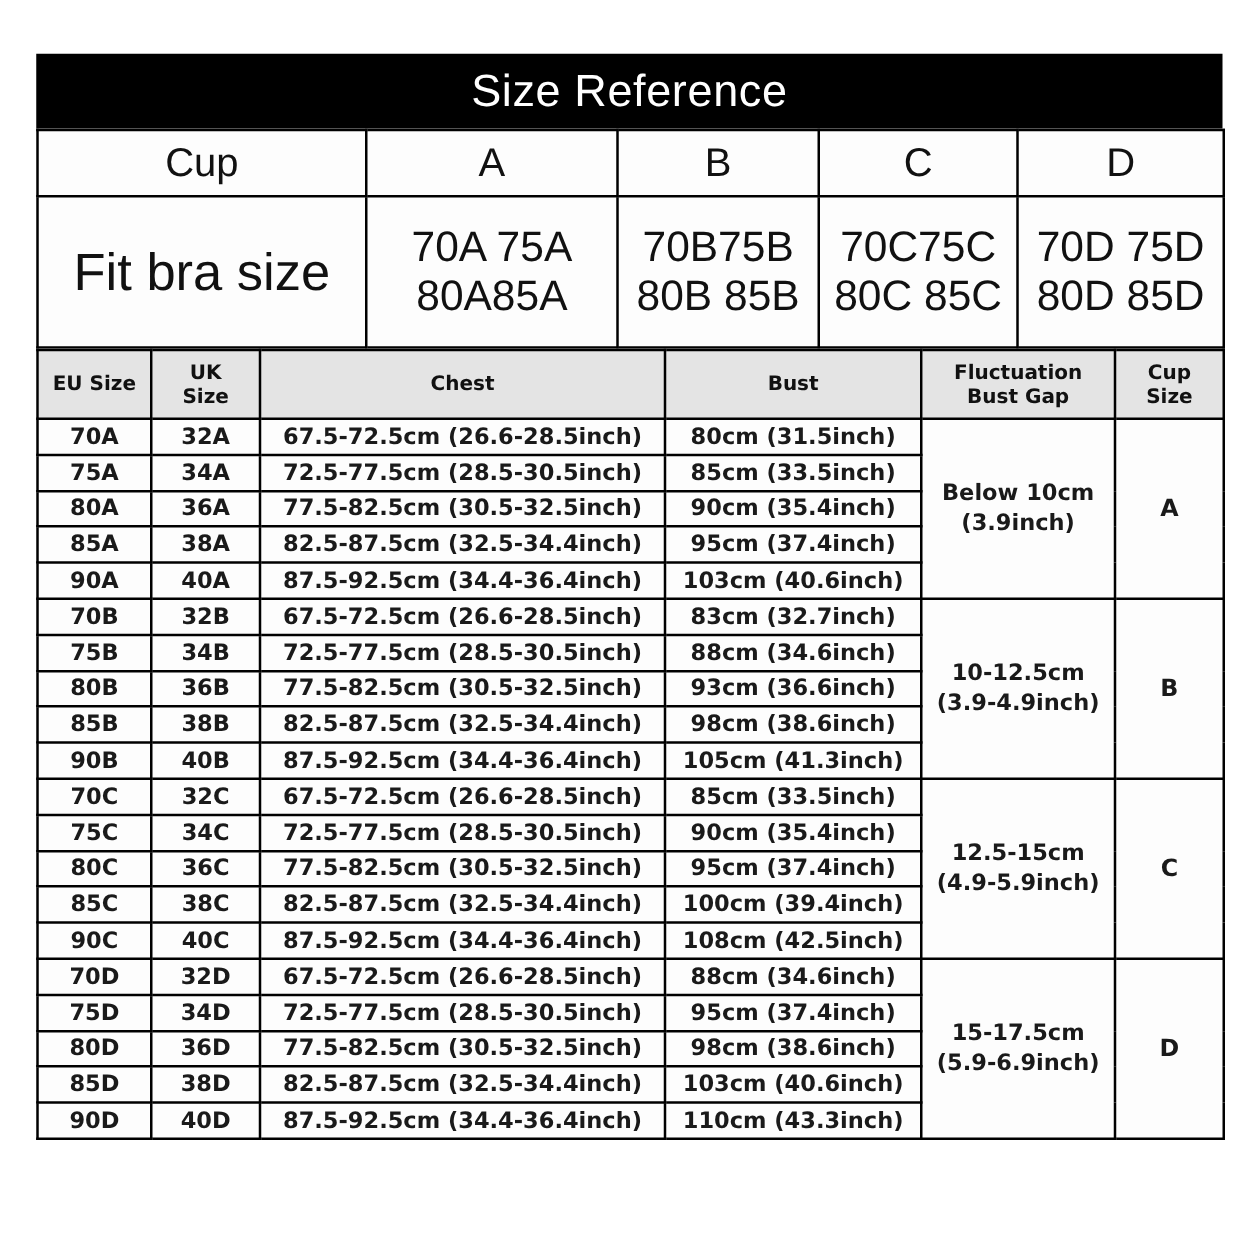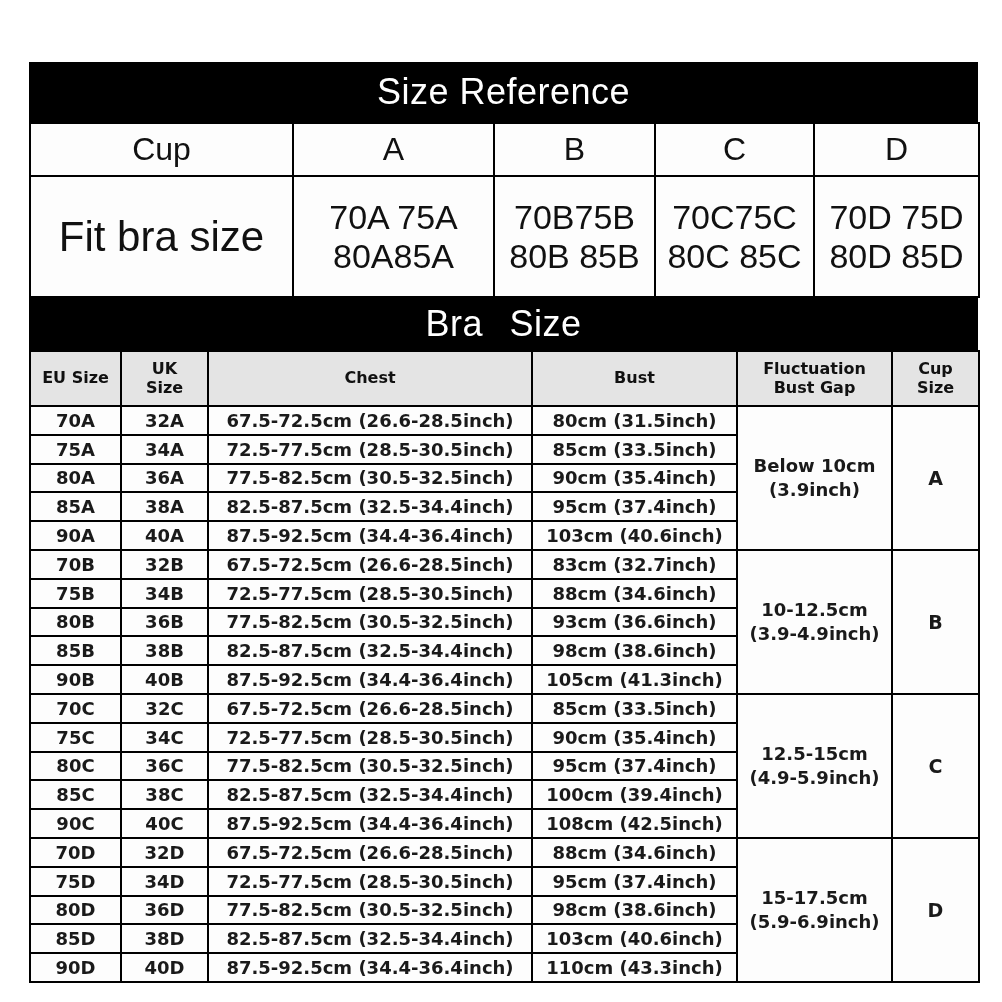--- a/index.html
+++ b/index.html
@@ -1,21 +1,21 @@
 <!DOCTYPE html>
 <html><head>
 <meta charset="utf-8">
 <style>
   html,body { margin:0; padding:0; }
   .sheet {
     position:relative; width:1002px; height:1002px;
     background:#ffffff; font-family:"Liberation Sans", sans-serif;
     overflow:hidden;
   }
-  .wrap { position:absolute; left:29px; top:43px; width:949px;margin-top:19px; }
+  .wrap { position:absolute; left:29px; top:43px; width:949px; }
 
   
   .bar {
     background:#000000; color:#fff; display:flex;
     align-items:center; justify-content:center;
     font-size:36px; letter-spacing:0.5px;
   }
   .bar-top { height:60px; }
   .bar-mid { height:52px; word-spacing:16px; }
 
@@ -93,23 +93,20 @@
         <td>
           <div class="fitlines">
             <div>70D 75D</div>
             <div>80D 85D</div>
           </div>
         </td>
       </tr>
     </tbody>
       </table>
 
-    <div class="bar bar-mid">
-      <span>Bra Size</span>
-    </div>
 
     <table class="bra-table">
       <colgroup>
         <col style="width:91px">
           <col style="width:87px">
           <col style="width:324px">
           <col style="width:205px">
           <col style="width:155px">
           <col style="width:87px">
       </colgroup>

